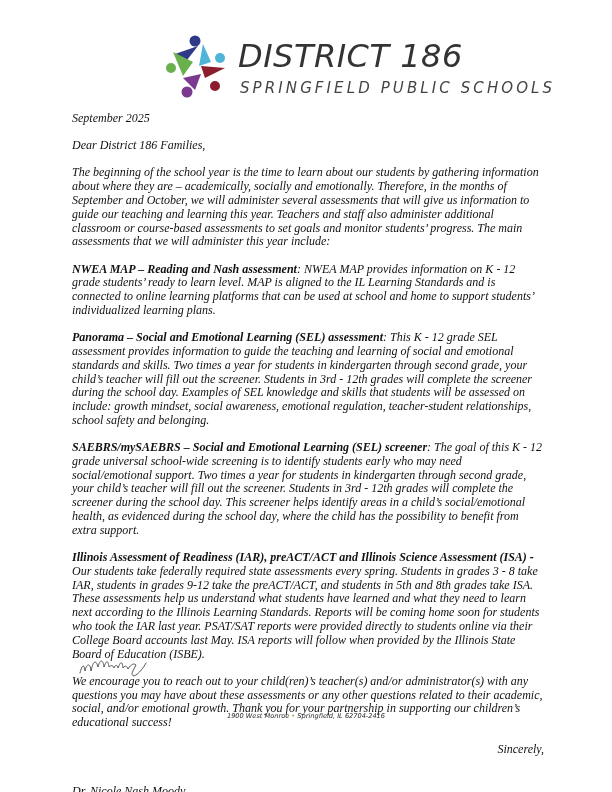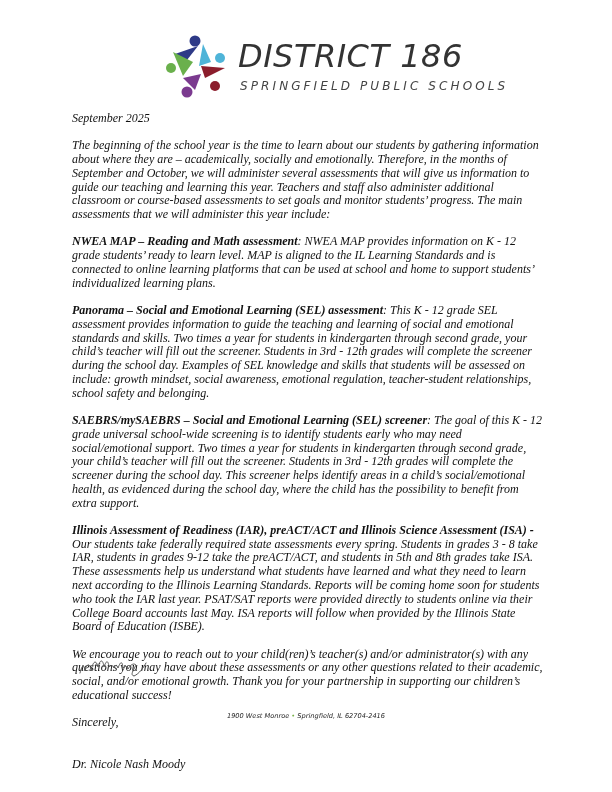--- a/index.html
+++ b/index.html
@@ -2,21 +2,21 @@
 <html><head>
 <meta charset="utf-8">
 <style>
   html, body { margin: 0; padding: 0; background: #ffffff; }
   body { width: 612px; height: 792px; position: relative; overflow: hidden; }
   .page { position: absolute; left: 0; top: 0; width: 612px; height: 616px; background: #fff; font-style: italic; }
 
   .logo { position: absolute; left: 165px; top: 30px; width: 300px; height: 75px; }
   .logo-mark { position: absolute; left: 0; top: 2px; width: 66px; height: 66px; }
   .logo-title { position: absolute; left: 73px; top: 8px; font-family: "DejaVu Sans", sans-serif; font-weight: 300; font-size: 32px; letter-spacing: 0.5px; color: #333; line-height: 36px; white-space: nowrap; }
-  .logo-sub { position: absolute; left: 75px; top: 49px; font-family: "DejaVu Sans", sans-serif; font-size: 12px; letter-spacing: 3.1px; color: #444; white-space: nowrap; }
+  .logo-sub { position: absolute; left: 75px; top: 49px; font-family: "DejaVu Sans", sans-serif; font-size: 15px; letter-spacing: 3.1px; color: #444; white-space: nowrap; }
 
   .body-text { position: absolute; left: 72px; top: 112px; width: 472px; font-family: "Liberation Serif", serif; font-size: 12px; line-height: 13.8px; color: #111; }
   .body-text p { margin: 0 0 13.4px 0; }
   .body-text b { font-weight: bold; }
 
   .signature { position: absolute; left: 76px; top: 653px; width: 80px; height: 28px; }
 
   .footer { position: absolute; left: 0; top: 712px; width: 612px; text-align: center; font-family: "DejaVu Sans", sans-serif; font-size: 6.6px; line-height: 9.4px; color: #222; }
   .footer .green { color: #7ab24a; }
   .footer .name { color: #6aa338; font-weight: bold; }
@@ -40,33 +40,34 @@
       <path d="M36 42 L30 58 L18 46 Z" fill="#7b3a8f"></path>
       <circle cx="6" cy="36" r="5" fill="#6ab04c"></circle>
       <path d="M8 20 L28 30 L18 44 Z" fill="#6ab04c"></path>
     </svg>
     <div class="logo-title">DISTRICT 186</div>
     <div class="logo-sub">SPRINGFIELD PUBLIC SCHOOLS</div>
   </div>
 
   <div class="body-text">
     <p>September 2025</p>
+    <p>Dear District 186 Families,</p>
     <p>The beginning of the school year is the time to learn about our students by gathering information about where they are – academically, socially and emotionally. Therefore, in the months of September and October, we will administer several assessments that will give us information to guide our teaching and learning this year. Teachers and staff also administer additional classroom or course-based assessments to set goals and monitor students’ progress. The main assessments that we will administer this year include:</p>
 
-    <p><b>NWEA MAP – Reading and Math assessment</b><span>: </span><span>NWEA MAP provides information on K - 12 grade students’ ready to learn level. MAP is aligned to the IL Learning Standards and is connected to online learning platforms that can be used at school and home to support students’ individualized learning plans.</span></p>
+    <p><b>NWEA MAP – Reading and Nash assessment</b><span>: </span><span>NWEA MAP provides information on K - 12 grade students’ ready to learn level. MAP is aligned to the IL Learning Standards and is connected to online learning platforms that can be used at school and home to support students’ individualized learning plans.</span></p>
 
     <p><b>Panorama – Social and Emotional Learning (SEL) assessment</b><span>: </span><span>This K - 12 grade SEL assessment provides information to guide the teaching and learning of social and emotional standards and skills. Two times a year for students in kindergarten through second grade, your child’s teacher will fill out the screener. Students in 3rd - 12th grades will complete the screener during the school day.  Examples of SEL knowledge and skills that students will be assessed on include:  growth mindset, social awareness, emotional regulation, teacher-student relationships, school safety and belonging.</span></p>
 
     <p><b>SAEBRS/mySAEBRS – Social and Emotional Learning (SEL) screener</b><span>: </span><span>The goal of this K - 12 grade universal school-wide screening is to identify students early who may need social/emotional support. Two times a year for students in kindergarten through second grade, your child’s teacher will fill out the screener. Students in 3rd - 12th grades will complete the screener during the school day.  This screener helps identify areas in a child’s social/emotional health, as evidenced during the school day, where the child has the possibility to benefit from extra support.</span></p>
 
     <p><b>Illinois Assessment of Readiness (IAR), preACT/ACT and Illinois Science Assessment (ISA) -</b><span> </span><span>Our students take federally required state assessments every spring. Students in grades 3 - 8 take IAR, students in grades 9-12 take the preACT/ACT, and students in 5th and 8th grades take ISA. These assessments help us understand what students have learned and what they need to learn next according to the Illinois Learning Standards. Reports will be coming home soon for students who took the IAR last year. PSAT/SAT reports were provided directly to students online via their College Board accounts last May. ISA reports will follow when provided by the Illinois State Board of Education (ISBE).</span></p>
 
     <p>We encourage you to reach out to your child(ren)’s teacher(s) and/or administrator(s) with any questions you may have about these assessments or any other questions related to their academic, social, and/or emotional growth. Thank you for your partnership in supporting our children’s educational success!</p>
 
-    <p style="margin-bottom:0;">Sincerely,</p>
+    <p style="margin-bottom:0;text-align:right;">Sincerely,</p>
     <div style="height:28px;"></div>
     <p>Dr. Nicole Nash Moody</p>
   </div>
 
   <svg class="signature" viewBox="0 0 80 28">
     <path d="M4 20 C6 12, 8 10, 9 18 C10 12, 14 8, 15 18 C17 8, 20 6, 22 14 C24 6, 27 6, 28 14 C30 8, 32 6, 33 14 C35 12, 37 12, 38 15 C39 12, 41 11, 42 15 C44 10, 46 6, 47 15 C49 12, 51 13, 52 16 C55 11, 58 10, 60 12 C57 18, 54 22, 58 23 C63 21, 68 14, 70 10" fill="none" stroke="#555" stroke-width="1" stroke-linecap="round"></path>
   </svg>
 
   <div class="footer">
     <div>

